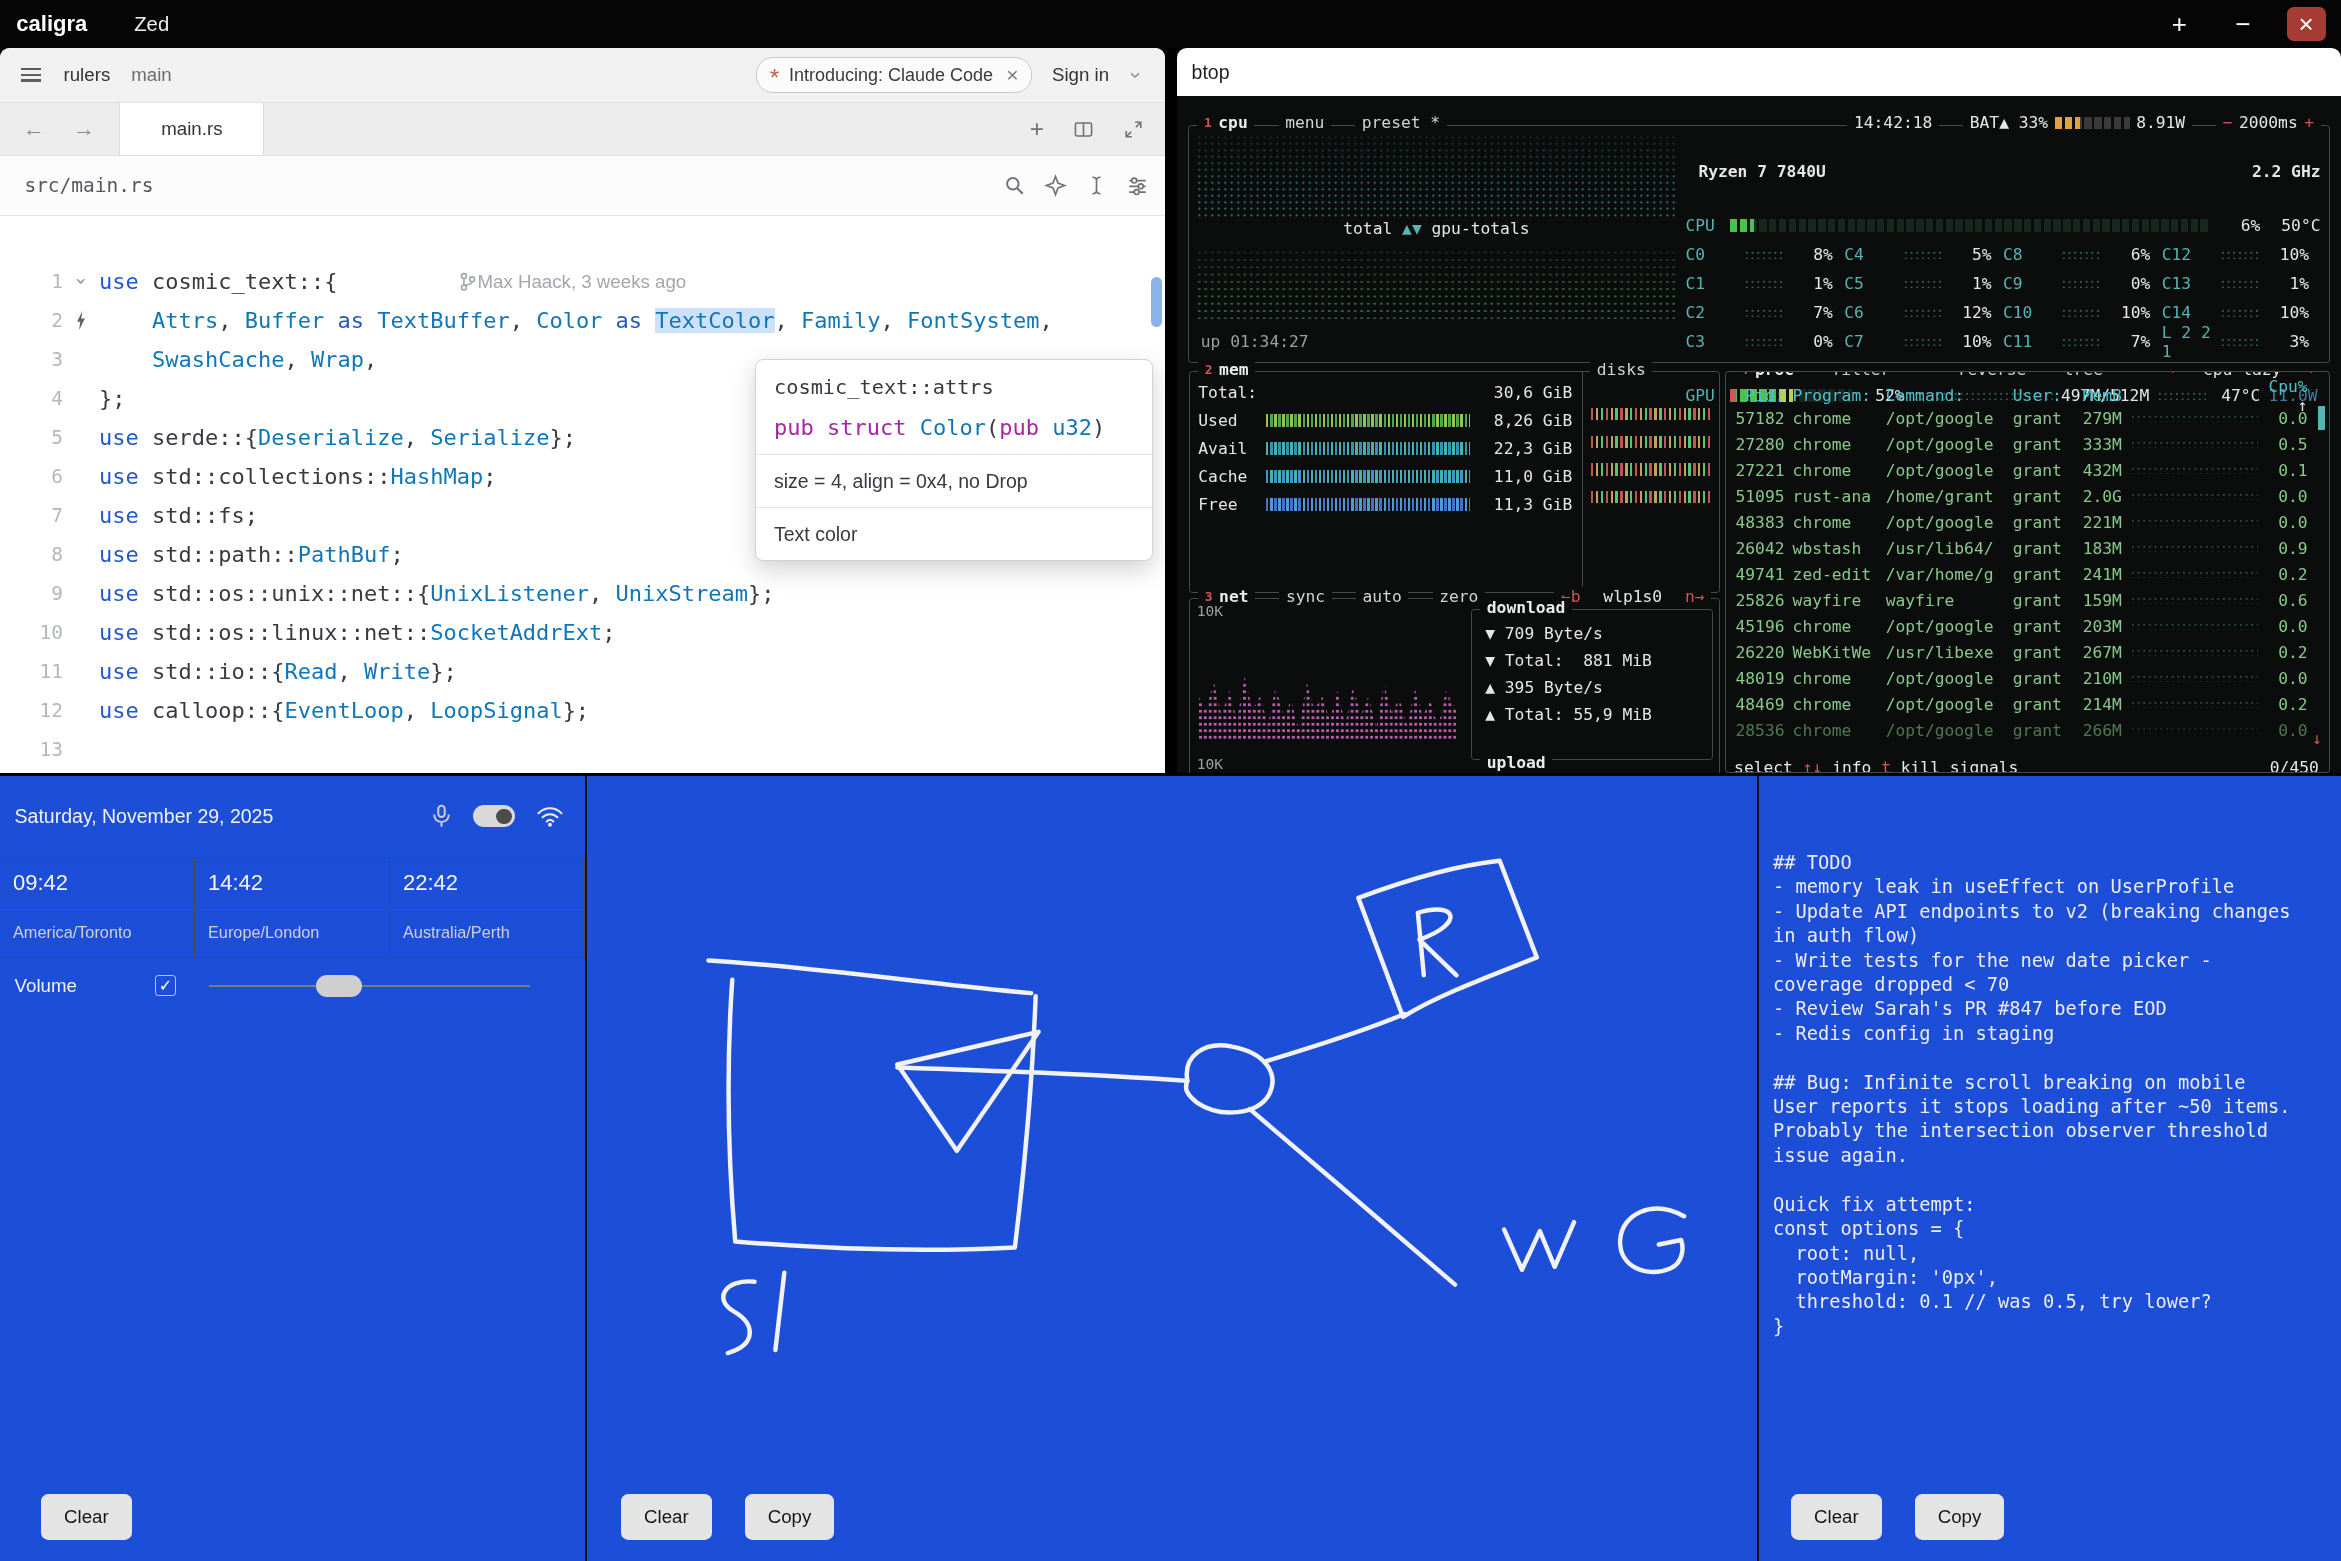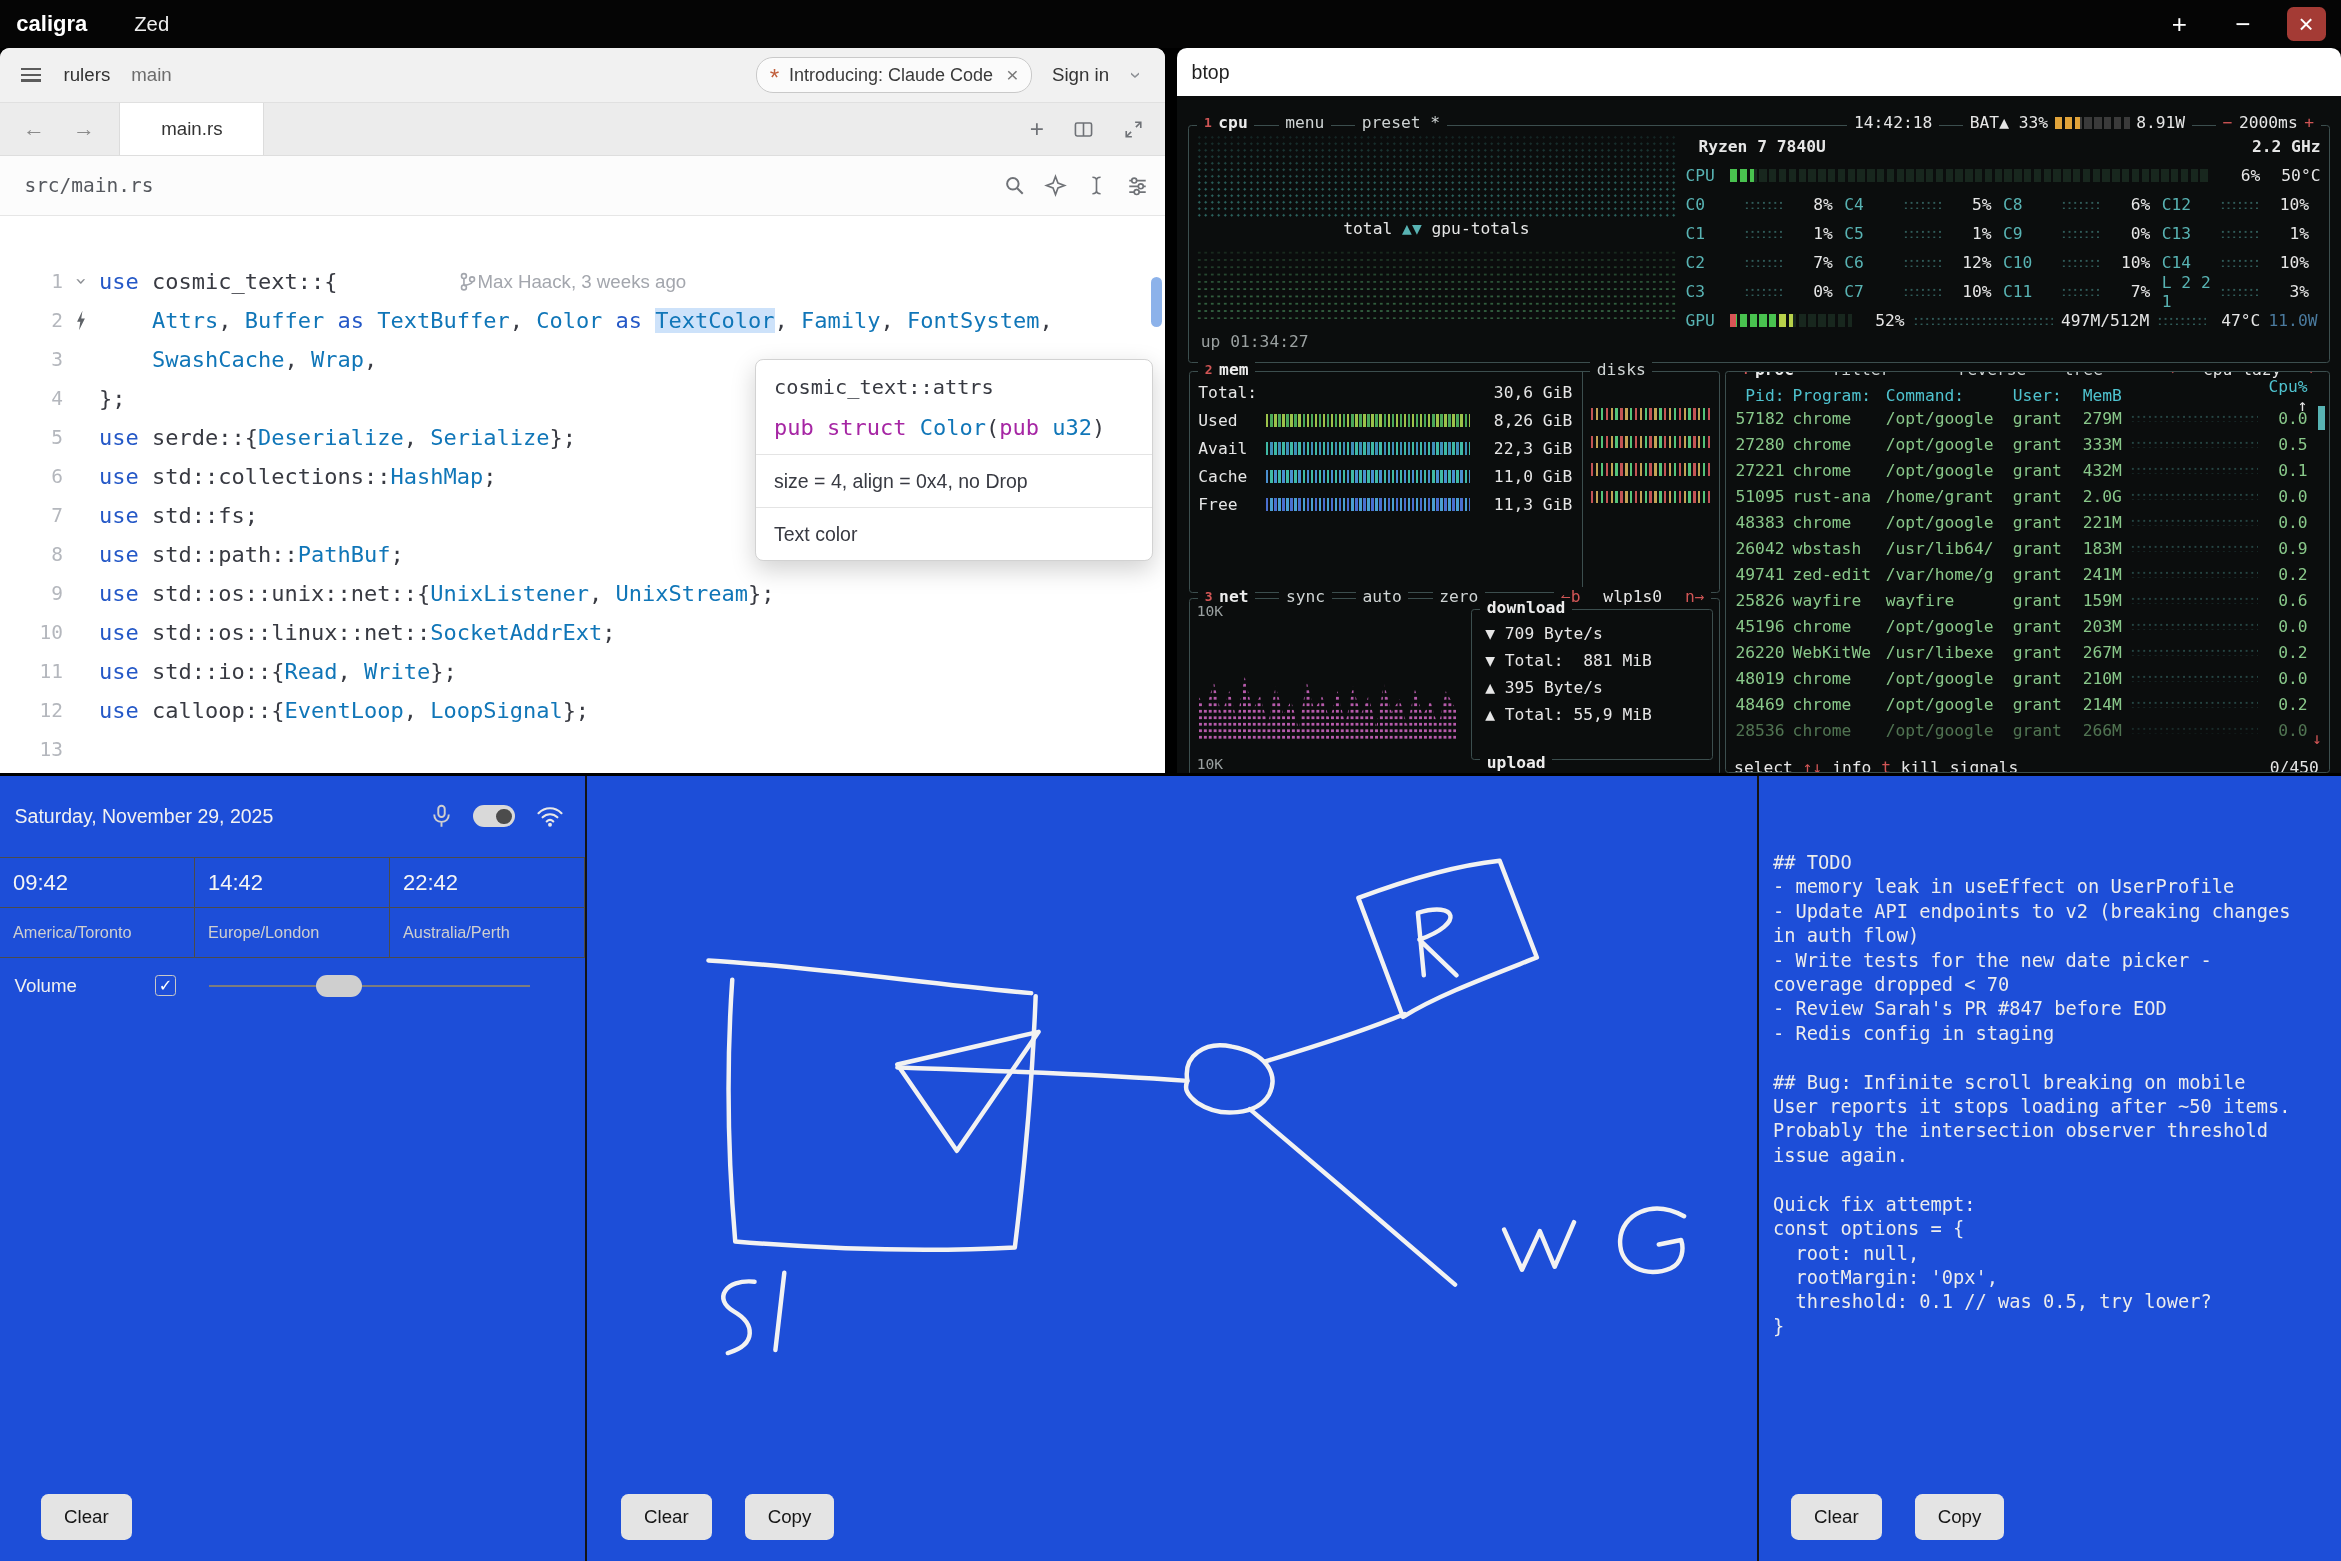--- a/index.html
+++ b/index.html
@@ -85,21 +85,21 @@
   .dots-teal{background-image:radial-gradient(rgba(80,195,185,.5) 1.1px,transparent 1.2px);background-size:6.5px 6.5px;}
   .dots-green{background-image:radial-gradient(rgba(95,190,120,.45) 1.1px,transparent 1.2px);background-size:6.5px 7.3px;}
   .lead{flex:1;height:9.8px;align-self:center;background-image:radial-gradient(rgba(85,170,165,.5) 1px,transparent 1.1px);background-size:5.7px 5.7px;}
   
   #cpu-left{position:absolute;left:6.5px;top:4.9px;width:481px;height:221px;}
   .cpu-graph-top{position:absolute;left:0;right:0;top:3.3px;height:83px;-webkit-mask-image:linear-gradient(to top,#000 35%,rgba(0,0,0,.25));mask-image:linear-gradient(to top,#000 35%,rgba(0,0,0,.25));}
   .cpu-div-row{position:absolute;left:0;right:0;top:89px;text-align:center;font-size:16.3px;}
   .cpu-graph-bot{position:absolute;left:0;right:0;top:119px;height:70px;-webkit-mask-image:linear-gradient(to top,#000 40%,rgba(0,0,0,.3));mask-image:linear-gradient(to top,#000 40%,rgba(0,0,0,.3));}
   .uptime{position:absolute;left:4.9px;bottom:0;color:#9aa0a0;}
   #cpu-right{position:absolute;left:496px;right:8.1px;top:6.5px;height:216px;}
-  .cpur{display:flex;align-items:center;height:29px;gap:8.1px;}
+  .cpur{display:flex;align-items:center;height:29px;gap:8.1px;margin-top:25px;}
   .cl{color:#58b3b3;flex:none;}
   .pct{color:#e6e6e6;text-align:right;flex:none;}
   .cpubar{flex:1;height:13px;background:linear-gradient(90deg,#49c24f 0 5%,#18271e 5%);}
   .gpubar{width:122px;height:13px;background:linear-gradient(90deg,#d85555 0 5%,#49c24f 5% 38%,#b8d14a 38% 52%,#18271e 52%);flex:none;}
   .corerow{display:flex;height:29px;}
   .corecell{flex:1;display:flex;align-items:center;gap:6.5px;padding-right:11.4px;}
   .corecell .cl{width:52px;}
   .corecell .pct{width:42px;}
   
   #mem-rows{position:absolute;left:8.1px;top:6.5px;width:374px;}

